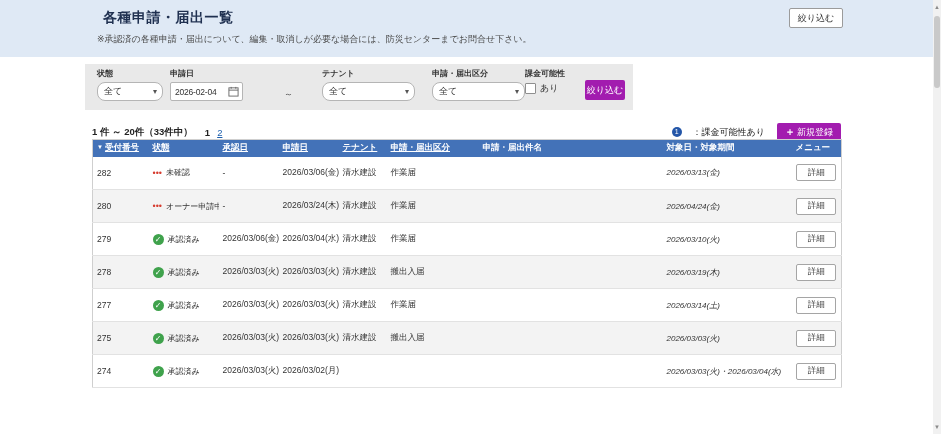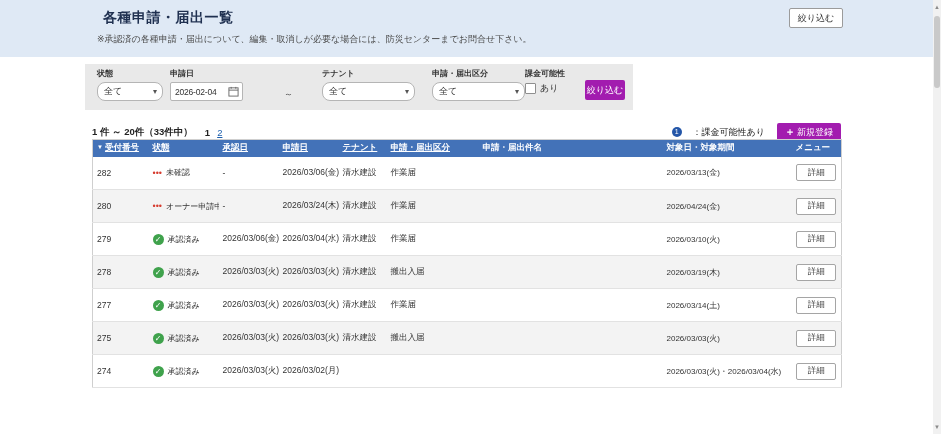--- a/index.html
+++ b/index.html
@@ -48,21 +48,21 @@
   table { border-collapse:collapse; table-layout:fixed; width:749px; border:1px solid #cfcfcf; }
   thead th { background:#4372b8; color:#fff; font-size:8.5px; font-weight:bold; height:17px; text-align:left; padding:0 4px; white-space:nowrap; overflow:hidden; }
   .th-link { text-decoration:underline; cursor:pointer; }
   .sorticon { font-size:6px; margin-right:2px; vertical-align:1px; }
   tbody td { font-size:8.5px; color:#333; height:33px; padding:0 4px; border-bottom:1px solid #e2e2e2; white-space:nowrap; overflow:hidden; background-clip:padding-box; }
   tbody tr:nth-child(even) td { background:#f3f3f3; }
   tbody tr:nth-child(odd) td { background:#fff; }
   .chk { display:inline-block; width:11px; height:11px; border-radius:50%; background:#3fa24c; color:#fff; font-size:8px; line-height:11px; text-align:center; vertical-align:middle; }
   .dots { color:#d63c2f; font-size:9px; letter-spacing:0px; vertical-align:middle; }
   .stlabel { font-size:8px; margin-left:4px; vertical-align:middle; }
-  .cell-period { font-size:8px; }
+  .cell-period { font-size:8px;font-style:italic; }
   .btn-detail { display:block; margin:0 auto; width:40px; height:17px; background:#fff; border:1px solid #a5a5a5; border-radius:2px; font-size:8.5px; color:#333; cursor:pointer; font-family:inherit; }
 
   
   .scroll-track { position:absolute; right:0; top:0; width:8px; height:434px; background:#f1f1f1; }
   .scroll-thumb { position:absolute; left:1px; top:16px; width:6px; height:72px; background:#c9c9c9; border-radius:3px; cursor:pointer; }
   .scroll-arrow { position:absolute; left:0; width:8px; height:10px; font-size:6px; color:#8a8a8a; text-align:center; line-height:10px; cursor:pointer; }
   .scroll-arrow.up { top:2px; }
   .scroll-arrow.down { bottom:2px; }
 </style>
 </head>

